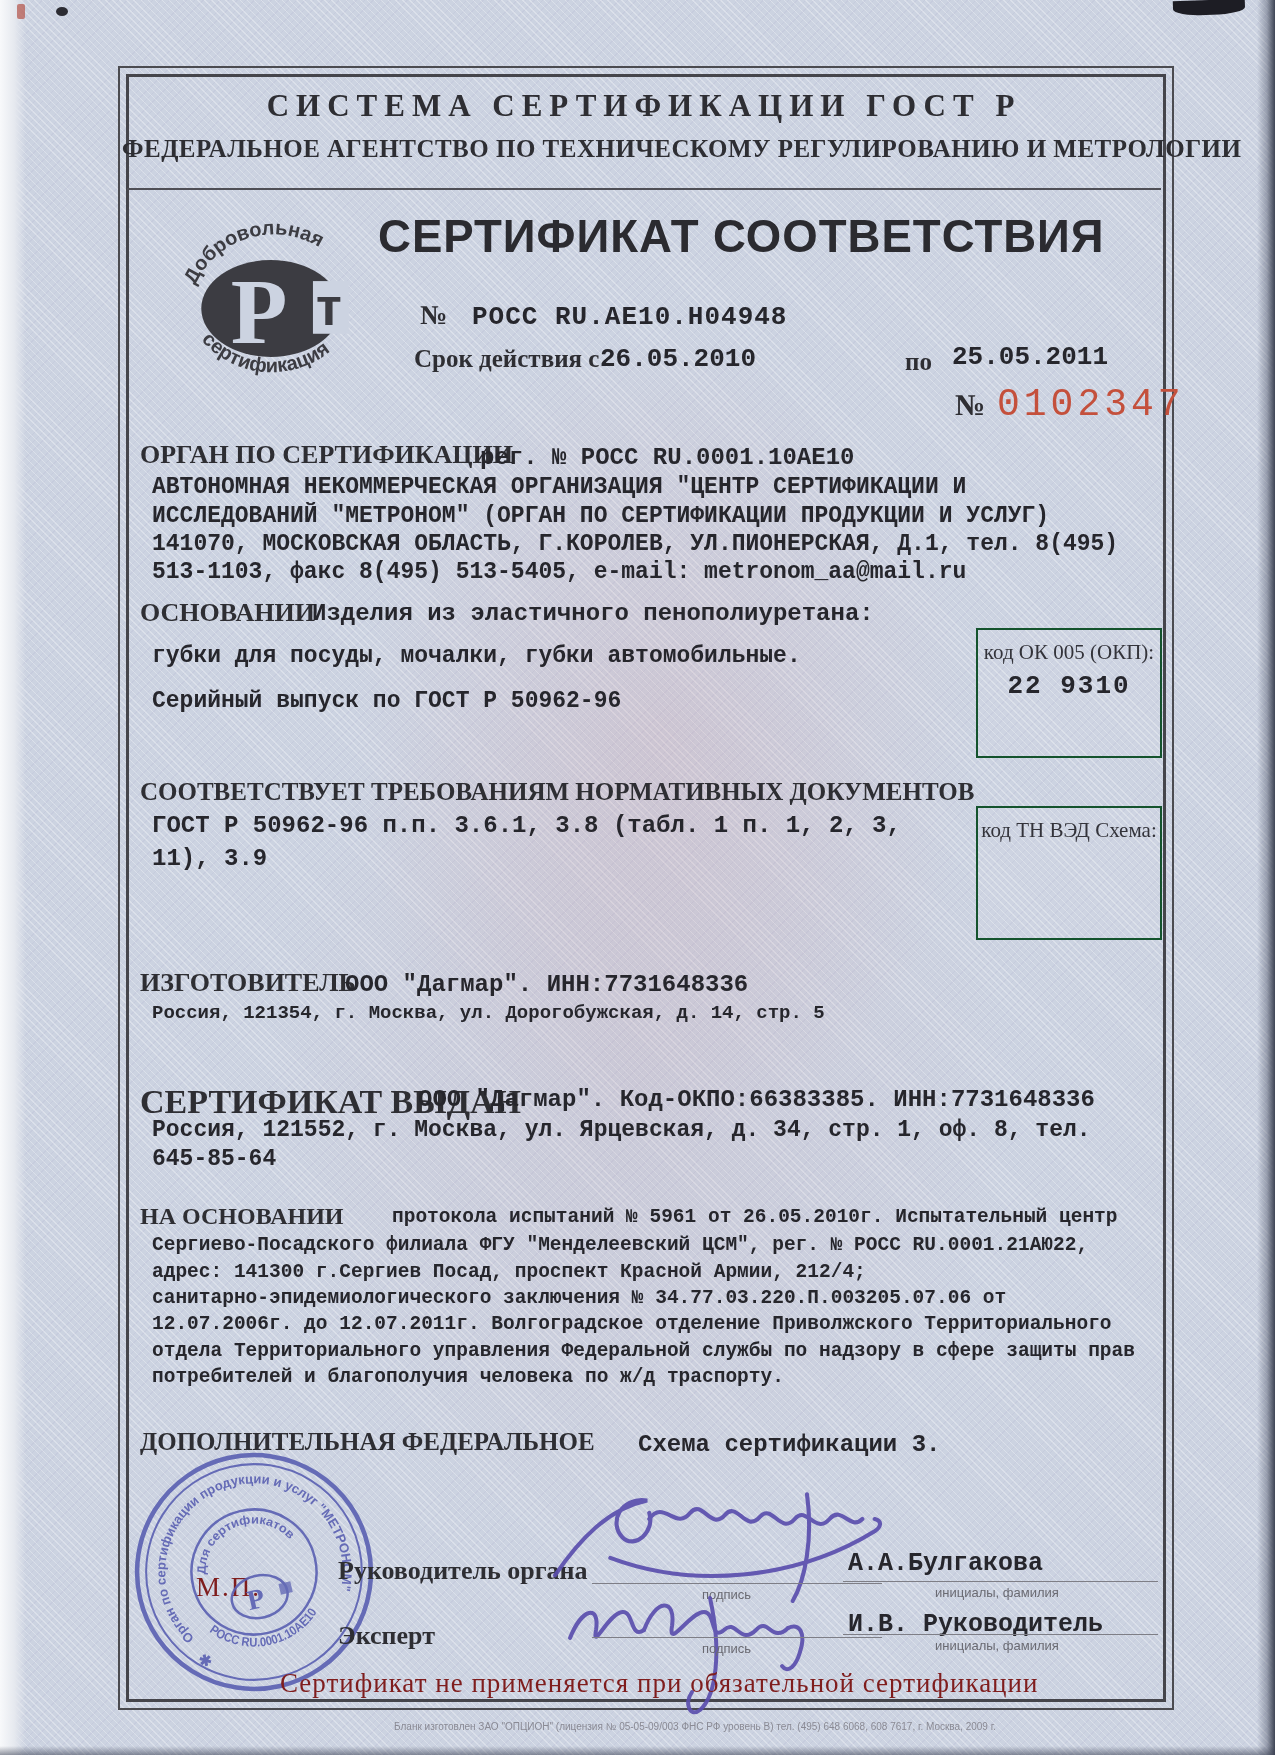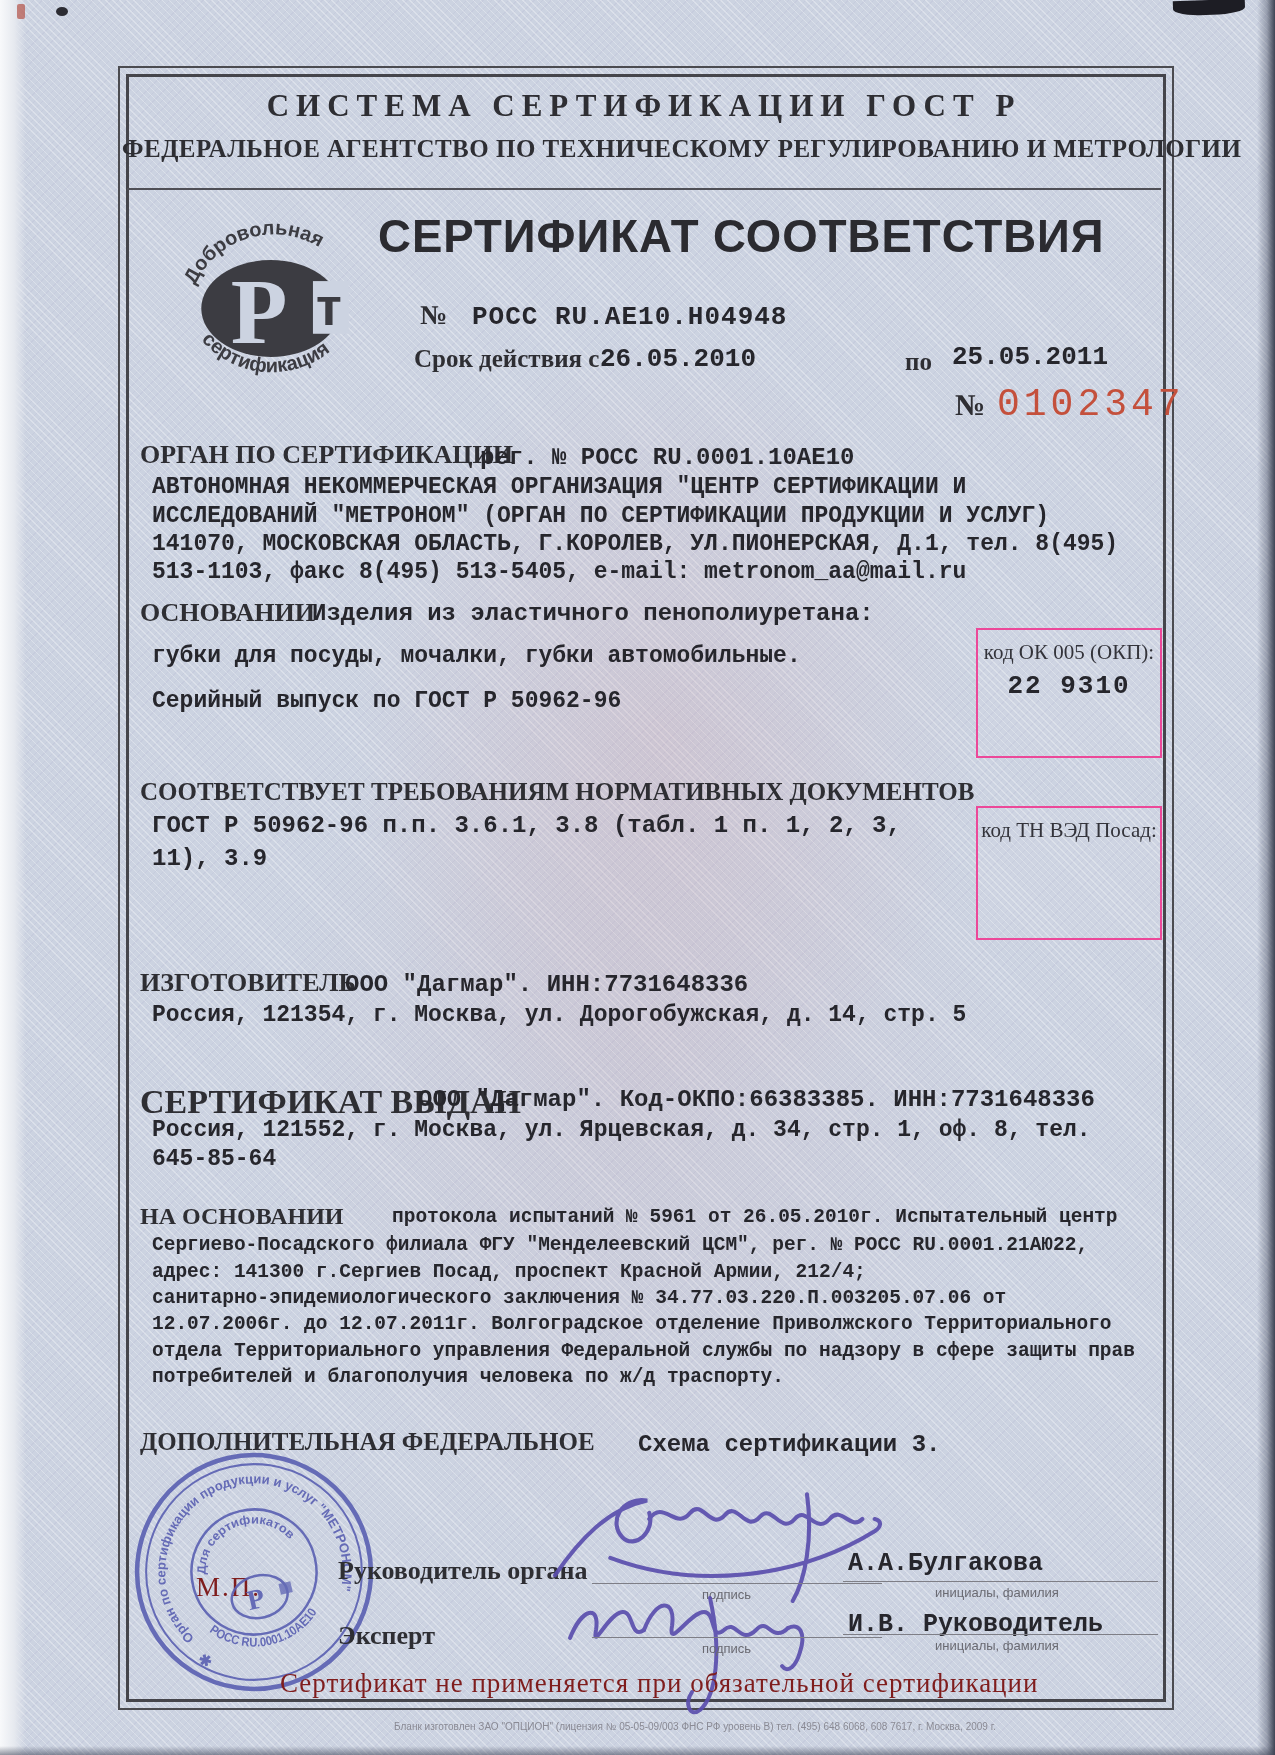--- a/index.html
+++ b/index.html
@@ -16,21 +16,21 @@
   }
   .abs{position:absolute;}
   .serif-label{font-family:"Liberation Serif",serif;font-weight:bold;color:#2e2e33;white-space:nowrap;}
   .serif-plain{font-family:"Liberation Serif",serif;color:#7f1d1d;white-space:nowrap;}
   .mono{font-family:"Liberation Mono","DejaVu Sans Mono",monospace;font-weight:bold;color:#26262c;white-space:nowrap;}
   .caption{font-family:"Liberation Sans",sans-serif;font-size:13px;color:#6a6a72;white-space:nowrap;}
   .frame{left:118px;top:66px;width:1052px;height:1640px;border:2px solid #4b4b50;}
   .frame-inner{position:absolute;inset:6px;border:3px solid #45454b;}
   .hdr-center{left:122px;width:1044px;text-align:center;}
   .divider{left:127px;width:1034px;border-top:2px solid #4f4f56;}
-  .code-box{border:2px solid #ec4899;background:rgba(255,255,255,.04);}
+  .code-box{border:2px solid #14532d;background:rgba(255,255,255,.04);}
   .code-box .bx-label{font-family:"Liberation Serif",serif;font-size:21px;color:#33333a;text-align:center;margin-top:10px;}
   .code-box .bx-value{font-family:"Liberation Mono","DejaVu Sans Mono",monospace;font-weight:bold;font-size:26px;color:#26262c;text-align:center;margin-top:6px;letter-spacing:2px;}
   .sig-line{height:0;border-top:1.5px solid #7e7e86;}
   .red-num{font-family:"Liberation Mono","DejaVu Sans Mono",monospace;color:#c4503c;letter-spacing:4px;font-size:38px;white-space:nowrap;}
   .edge-left{left:0;top:0;width:26px;height:1755px;background:linear-gradient(90deg,#f8f9fb,#e6e9ef 55%,rgba(230,233,240,0));}
   .edge-right{right:0;top:0;width:18px;height:1755px;background:linear-gradient(90deg,rgba(70,76,96,0),rgba(70,76,96,.40) 55%,#3e4454);}
   .edge-bottom{left:0;bottom:0;width:1275px;height:9px;background:linear-gradient(180deg,rgba(60,66,84,0),rgba(60,66,84,.55));}
   .mark-tr{top:0;right:30px;width:72px;height:15px;background:#1d1d24;border-radius:0 0 45% 45%;transform:rotate(-2deg);}
   .mark-tl{top:7px;left:56px;width:12px;height:9px;background:#2c2c33;border-radius:50%;}
   .mark-red{top:4px;left:17px;width:8px;height:15px;background:#b0463a;opacity:.65;border-radius:2px;}
@@ -98,26 +98,26 @@
 <div class="abs code-box" style="left:976px;top:628px;width:182px;height:126px;">
   <div class="bx-label">код ОК 005 (ОКП):</div>
   <div class="bx-value">22 9310</div>
 </div>
 
 <div class="abs serif-label" style="left:140px;top:778px;font-size:25px;">СООТВЕТСТВУЕТ ТРЕБОВАНИЯМ НОРМАТИВНЫХ ДОКУМЕНТОВ</div>
 <div class="abs mono" style="left:152px;top:812px;font-size:24px;">ГОСТ Р 50962-96 п.п. 3.6.1, 3.8 (табл. 1 п. 1, 2, 3,</div>
 <div class="abs mono" style="left:152px;top:845px;font-size:24px;">11), 3.9</div>
 
 <div class="abs code-box" style="left:976px;top:806px;width:182px;height:130px;">
-  <div class="bx-label">код ТН ВЭД Посад:</div>
+  <div class="bx-label">код ТН ВЭД Схема:</div>
 </div>
 
 <div class="abs serif-label" style="left:140px;top:968px;font-size:26px;">ИЗГОТОВИТЕЛЬ</div>
 <div class="abs mono" style="left:345px;top:971px;font-size:24px;">ООО "Дагмар". ИНН:7731648336</div>
-<div class="abs mono" style="left:152px;top:1002px;font-size:23px;">Россия, 121354, г. Москва, ул. Дорогобужская, д. 14, стр. 5</div>
+<div class="abs mono" style="left:152px;top:1002px;font-size:19px;">Россия, 121354, г. Москва, ул. Дорогобужская, д. 14, стр. 5</div>
 
 <div class="abs serif-label" style="left:140px;top:1083px;font-size:34px;">СЕРТИФИКАТ ВЫДАН</div>
 <div class="abs mono" style="left:418px;top:1086px;font-size:24px;">ООО "Дагмар". Код-ОКПО:66383385. ИНН:7731648336</div>
 <div class="abs mono" style="left:152px;top:1117px;font-size:23px;">Россия, 121552, г. Москва, ул. Ярцевская, д. 34, стр. 1, оф. 8, тел.</div>
 <div class="abs mono" style="left:152px;top:1146px;font-size:23px;">645-85-64</div>
 
 <div class="abs serif-label" style="left:140px;top:1203px;font-size:24px;">НА ОСНОВАНИИ</div>
 <div class="abs mono" style="left:392px;top:1206px;font-size:19.5px;">протокола испытаний № 5961 от 26.05.2010г. Испытательный центр</div>
 <div class="abs mono" style="left:152px;top:1234px;font-size:19.5px;">Сергиево-Посадского филиала ФГУ "Менделеевский ЦСМ", рег. № РОСС RU.0001.21АЮ22,</div>
 <div class="abs mono" style="left:152px;top:1261px;font-size:19.5px;">адрес: 141300 г.Сергиев Посад, проспект Красной Армии, 212/4;</div>

